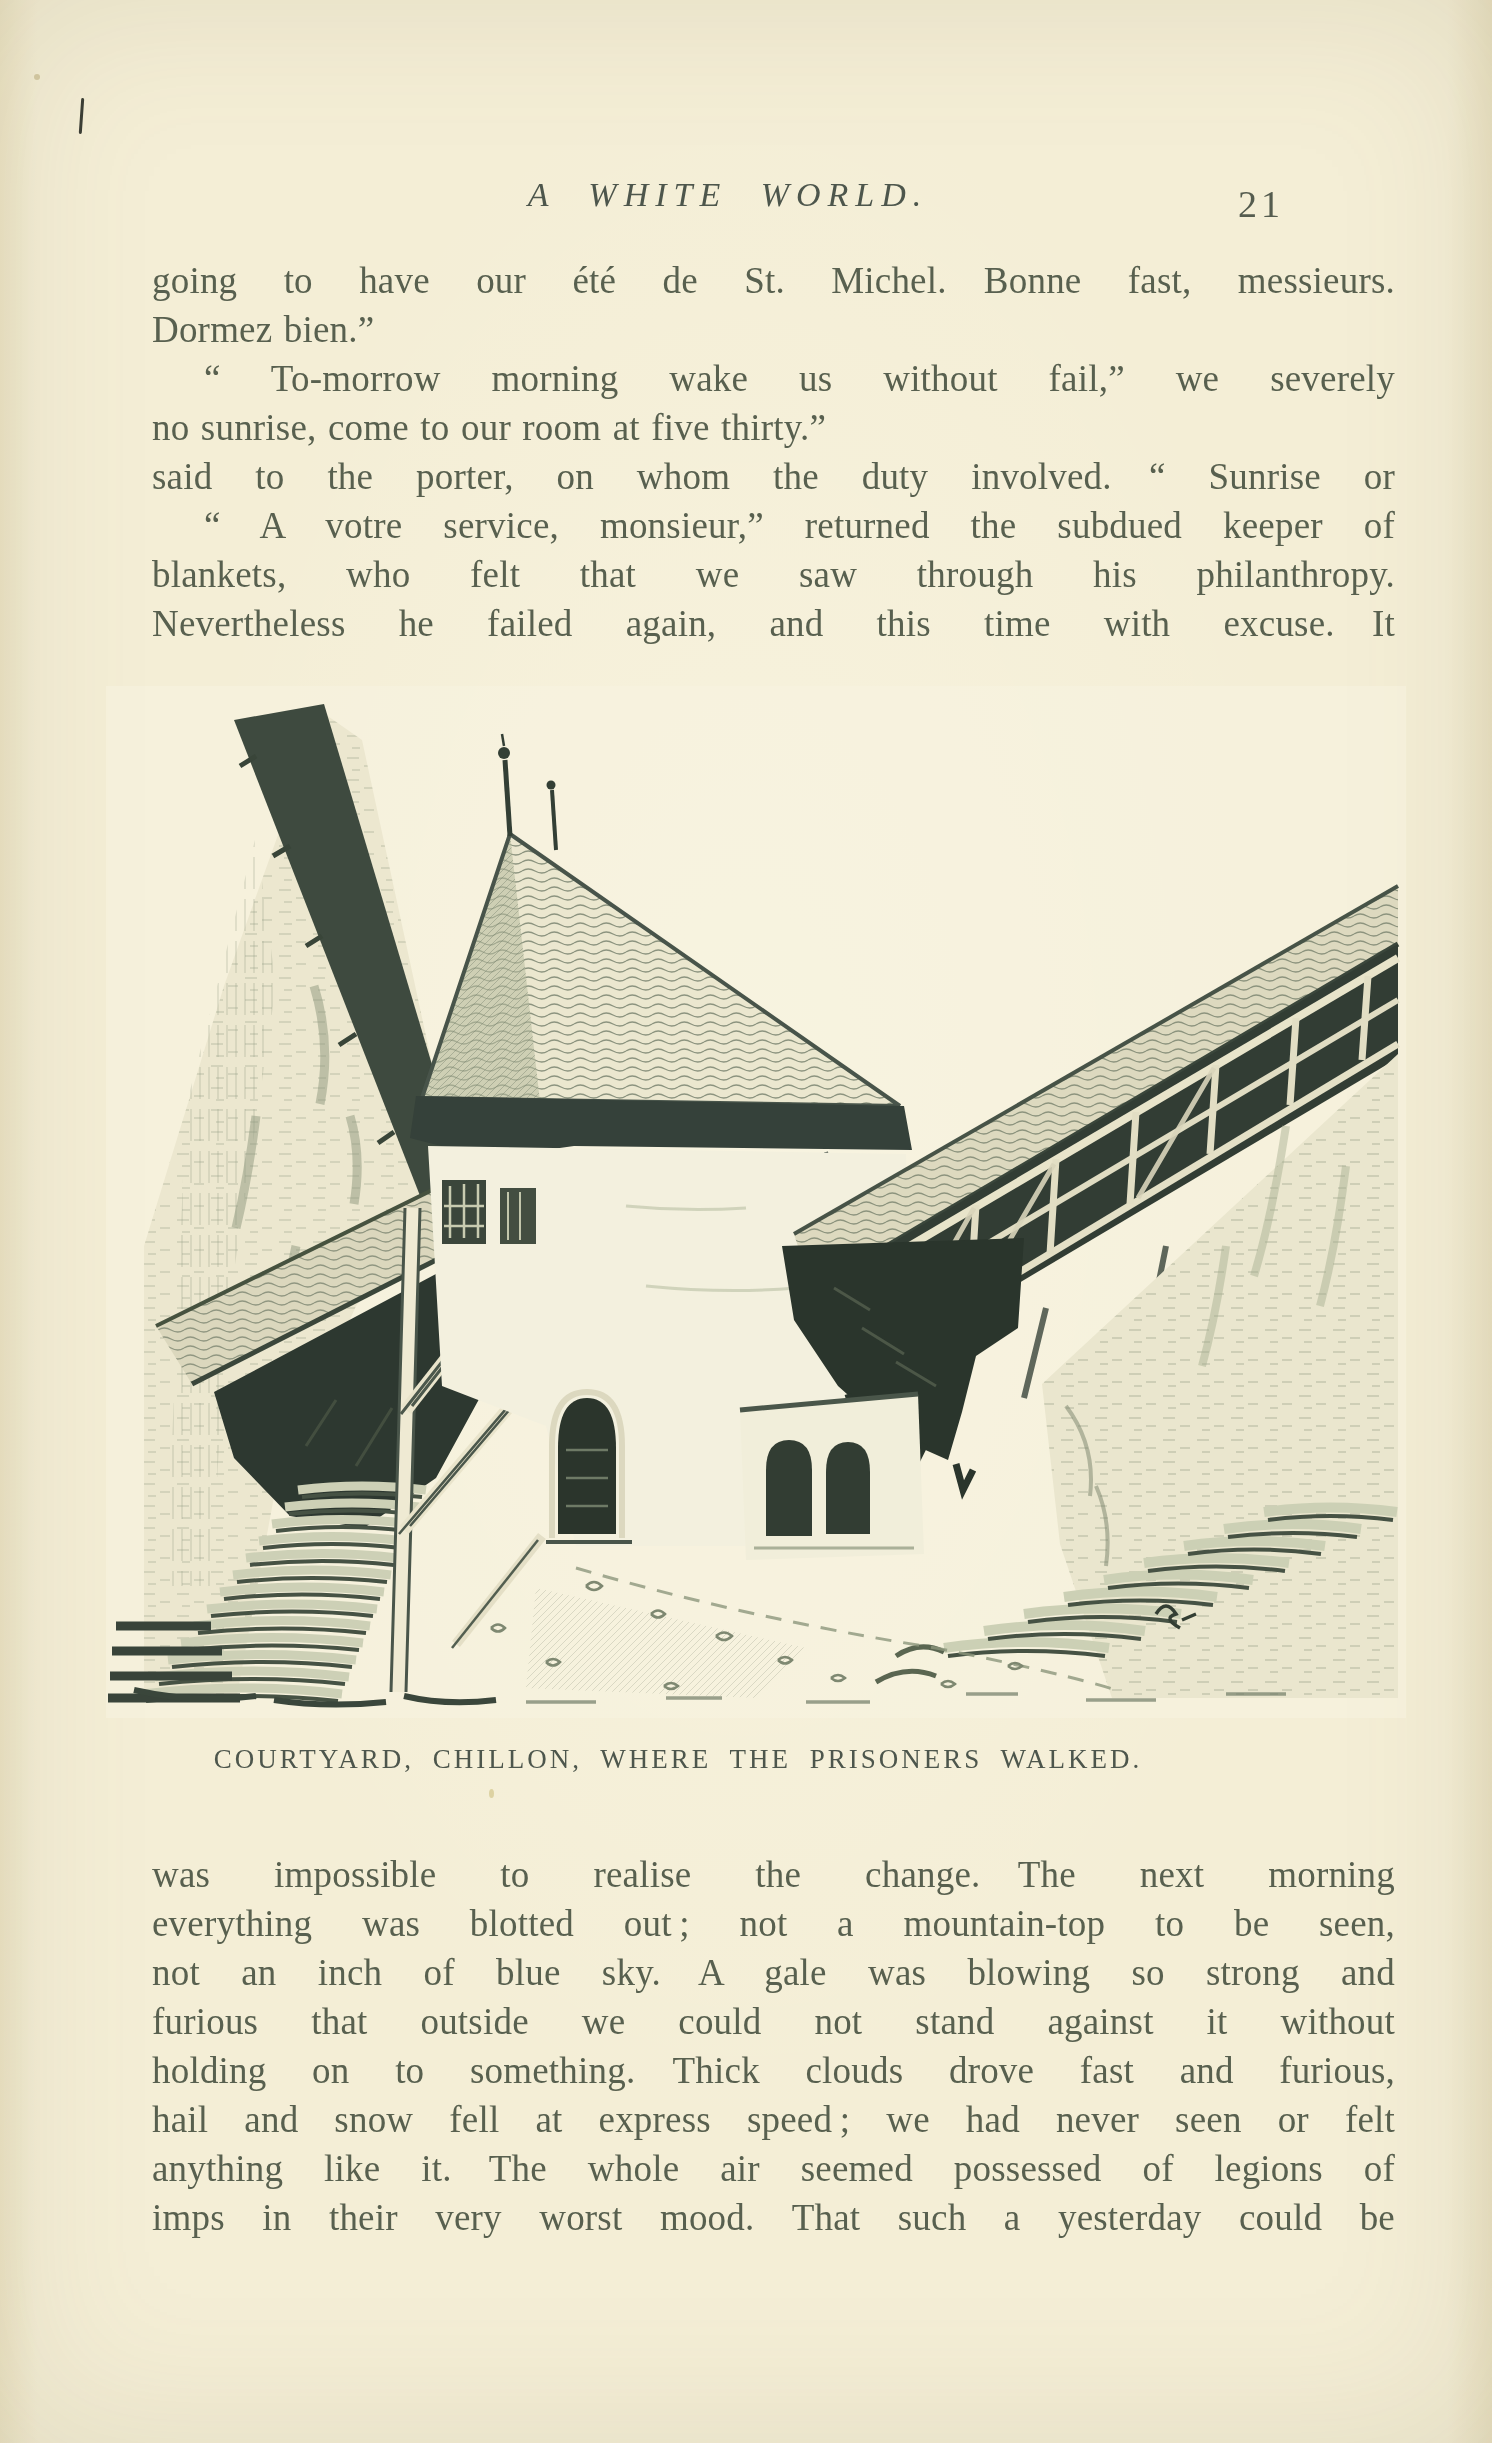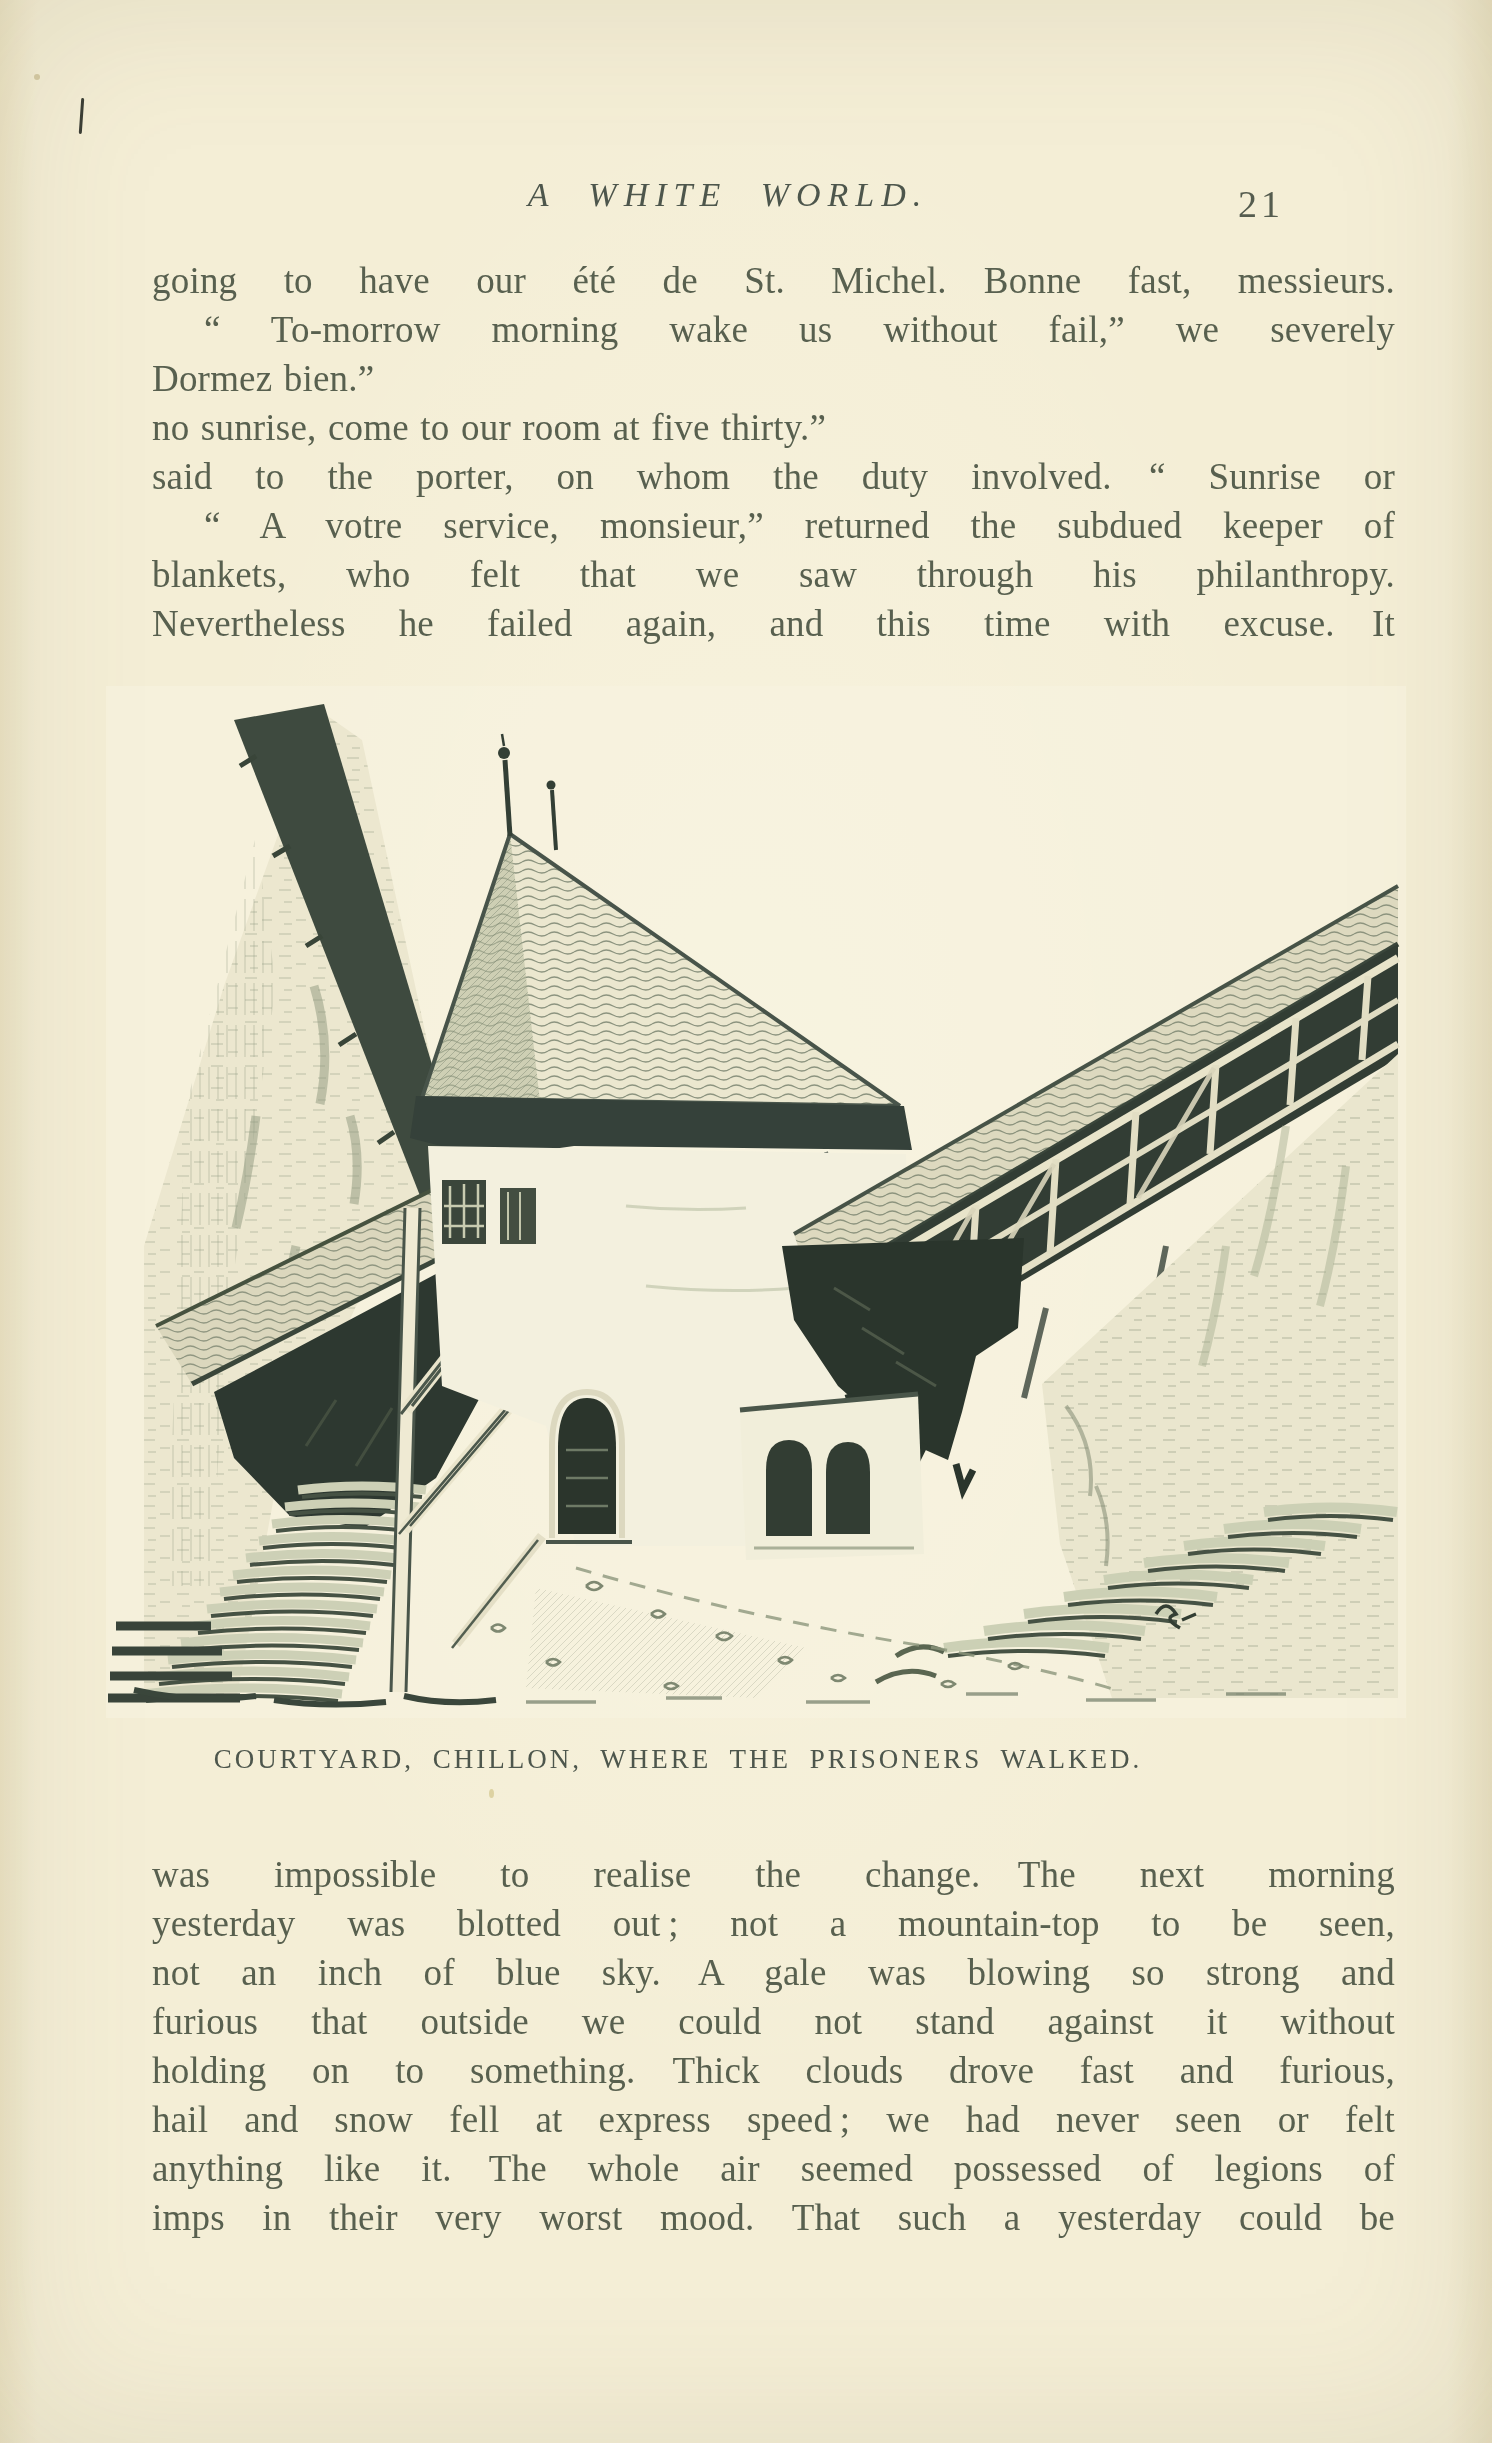--- a/index.html
+++ b/index.html
@@ -57,22 +57,22 @@
 
   <div class="hair"></div>
   <div class="speck-a"></div>
   <div class="speck-b"></div>
 
   <div class="running-head">A WHITE WORLD.</div>
   <div class="page-number">21</div>
 
   <div class="text-block tb-top">
     <div class="ln j">going to have our été de St. Michel. Bonne fast, messieurs.</div>
+    <div class="ln short">Dormez bien.”</div>
     <div class="ln j ind">“ To-morrow morning wake us without fail,” we severely</div>
-    <div class="ln short">Dormez bien.”</div>
     <div class="ln short">no sunrise, come to our room at five thirty.”</div>
     <div class="ln j">said to the porter, on whom the duty involved. “ Sunrise or</div>
     <div class="ln j ind">“ A votre service, monsieur,” returned the subdued keeper of</div>
     <div class="ln j">blankets, who felt that we saw through his philanthropy.</div>
     <div class="ln j">Nevertheless he failed again, and this time with excuse. It</div>
   </div>
 
   <svg class="illus" viewBox="0 0 1300 1032" xmlns="http://www.w3.org/2000/svg">
     <defs>
       <pattern id="shg" width="26" height="9" patternUnits="userSpaceOnUse">
@@ -207,21 +207,21 @@
 
     <g>
       <path d="M1050,928 q10,-16 20,0 q-14,4 4,14 M1076,934 l14,-6" stroke="#333e33" stroke-width="3.5" fill="none"></path>
     </g>
   </svg>
 
   <div class="caption">COURTYARD, CHILLON, WHERE THE PRISONERS WALKED.</div>
 
   <div class="text-block tb-bottom">
     <div class="ln j">was impossible to realise the change. The next morning</div>
-    <div class="ln j">yesterday was blotted out ; not a mountain-top to be seen,</div>
+    <div class="ln j">everything was blotted out ; not a mountain-top to be seen,</div>
     <div class="ln j">not an inch of blue sky. A gale was blowing so strong and</div>
     <div class="ln j">furious that outside we could not stand against it without</div>
     <div class="ln j">holding on to something. Thick clouds drove fast and furious,</div>
     <div class="ln j">hail and snow fell at express speed ; we had never seen or felt</div>
     <div class="ln j">anything like it. The whole air seemed possessed of legions of</div>
     <div class="ln j">imps in their very worst mood. That such a yesterday could be</div>
   </div>
 
 </div>
 

